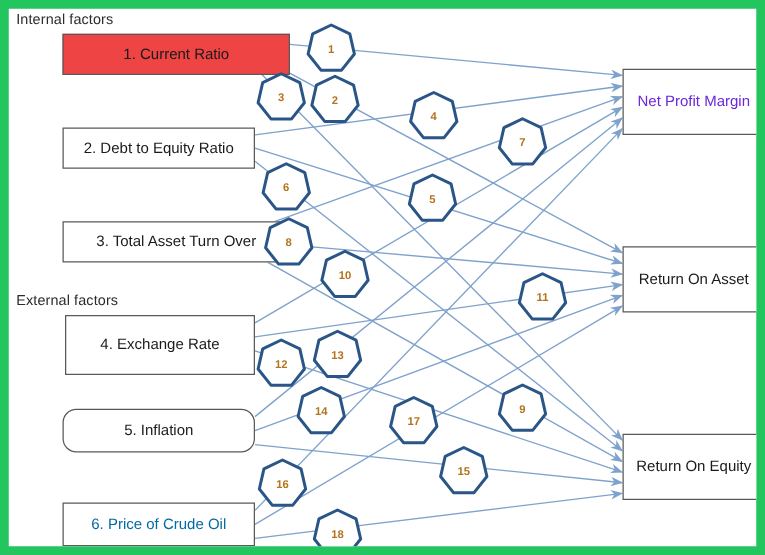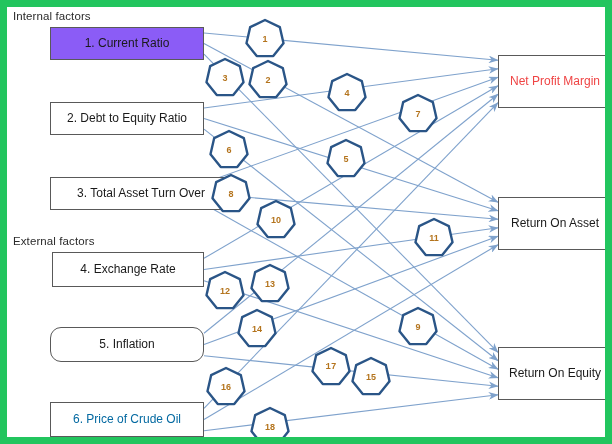--- a/index.html
+++ b/index.html
@@ -101,41 +101,41 @@
         <line x1="197" y1="412.5" x2="491" y2="237.7" stroke="#7fa2cc" stroke-width="1.1" marker-end="url(#arrow)"></line>
         <line x1="197" y1="423.7" x2="491" y2="387.7" stroke="#7fa2cc" stroke-width="1.1" marker-end="url(#arrow)"></line>
       </g>
   </svg>
 
   <div id="group-labels">
       <div class="group-label" style="left: 6px; top: 3px;">Internal factors</div>
       <div class="group-label" style="left: 6px; top: 228px;">External factors</div>
     </div>
   <div id="left-nodes">
-      <div class="node-box" style="left: 43px; top: 20px; width: 154px; height: 33px; border-color: rgb(89, 89, 89); background: #8b5cf6; color: rgb(26, 26, 26);">
+      <div class="node-box" style="left: 43px; top: 20px; width: 182px; height: 33px; border-color: rgb(89, 89, 89); background: #ef4444; color: rgb(26, 26, 26);">
         <span>1. Current Ratio</span>
       </div>
       <div class="node-box" style="left: 43px; top: 95px; width: 154px; height: 33px; border-color: rgb(89, 89, 89); background: rgb(255, 255, 255); color: rgb(26, 26, 26);">
         <span>2. Debt to Equity Ratio</span>
       </div>
       <div class="node-box" style="left: 43px; top: 170px; width: 182px; height: 33px; border-color: rgb(89, 89, 89); background: rgb(255, 255, 255); color: rgb(26, 26, 26);">
         <span>3. Total Asset Turn Over</span>
       </div>
-      <div class="node-box" style="left: 45px; top: 245px; width: 152px; height: 35px; border-color: rgb(89, 89, 89); background: rgb(255, 255, 255); color: rgb(26, 26, 26);">
+      <div class="node-box" style="left: 45px; top: 245px; width: 152px; height: 48px; border-color: rgb(89, 89, 89); background: rgb(255, 255, 255); color: rgb(26, 26, 26);">
         <span>4. Exchange Rate</span>
       </div>
       <div class="node-box" style="left: 43px; top: 320px; width: 154px; height: 35px; border-color: rgb(89, 89, 89); background: rgb(255, 255, 255); color: rgb(26, 26, 26); border-radius: 11px;">
         <span>5. Inflation</span>
       </div>
       <div class="node-box" style="left: 43px; top: 395px; width: 154px; height: 35px; border-color: rgb(89, 89, 89); background: rgb(255, 255, 255); color: #0369a1;">
         <span>6. Price of Crude Oil</span>
       </div>
     </div>
   <div id="right-nodes">
-      <div class="node-box" style="left: 491px; top: 48px; width: 114px; height: 53px; border-color: rgb(89, 89, 89); background: rgb(255, 255, 255); color: #ef4444;">
+      <div class="node-box" style="left: 491px; top: 48px; width: 114px; height: 53px; border-color: rgb(89, 89, 89); background: rgb(255, 255, 255); color: #6d28d9;">
         <span>Net Profit Margin</span>
       </div>
       <div class="node-box" style="left: 491px; top: 190px; width: 114px; height: 53px; border-color: rgb(89, 89, 89); background: rgb(255, 255, 255); color: rgb(26, 26, 26);">
         <span>Return On Asset</span>
       </div>
       <div class="node-box" style="left: 491px; top: 340px; width: 114px; height: 53px; border-color: rgb(89, 89, 89); background: rgb(255, 255, 255); color: rgb(26, 26, 26);">
         <span>Return On Equity</span>
       </div>
     </div>
   <div id="hept-layer">
@@ -228,21 +228,21 @@
           <polygon points="22.00,3.00 36.85,10.15 40.52,26.23 30.24,39.12 13.76,39.12 3.48,26.23 7.15,10.15" fill="#ffffff" stroke="#2a5587" stroke-width="2.4" stroke-linejoin="round"></polygon>
         </svg>
         <span class="hept-label" style="color: rgb(180, 116, 29);">15</span>
       </div>
       <div class="hept" style="left: 197px; top: 358px; width: 44px; height: 44px;">
         <svg width="44" height="44">
           <polygon points="22.00,3.00 36.85,10.15 40.52,26.23 30.24,39.12 13.76,39.12 3.48,26.23 7.15,10.15" fill="#ffffff" stroke="#2a5587" stroke-width="2.4" stroke-linejoin="round"></polygon>
         </svg>
         <span class="hept-label" style="color: rgb(180, 116, 29);">16</span>
       </div>
-      <div class="hept" style="left: 302px; top: 338px; width: 44px; height: 44px; font-family: Liberation Mono, monospace;">
+      <div class="hept" style="left: 302px; top: 308px; width: 44px; height: 44px;">
         <svg width="44" height="44">
           <polygon points="22.00,3.00 36.85,10.15 40.52,26.23 30.24,39.12 13.76,39.12 3.48,26.23 7.15,10.15" fill="#ffffff" stroke="#2a5587" stroke-width="2.4" stroke-linejoin="round"></polygon>
         </svg>
         <span class="hept-label" style="color: rgb(180, 116, 29);">17</span>
       </div>
       <div class="hept" style="left: 241px; top: 398px; width: 44px; height: 44px;">
         <svg width="44" height="44">
           <polygon points="22.00,3.00 36.85,10.15 40.52,26.23 30.24,39.12 13.76,39.12 3.48,26.23 7.15,10.15" fill="#ffffff" stroke="#2a5587" stroke-width="2.4" stroke-linejoin="round"></polygon>
         </svg>
         <span class="hept-label" style="color: rgb(180, 116, 29);">18</span>

